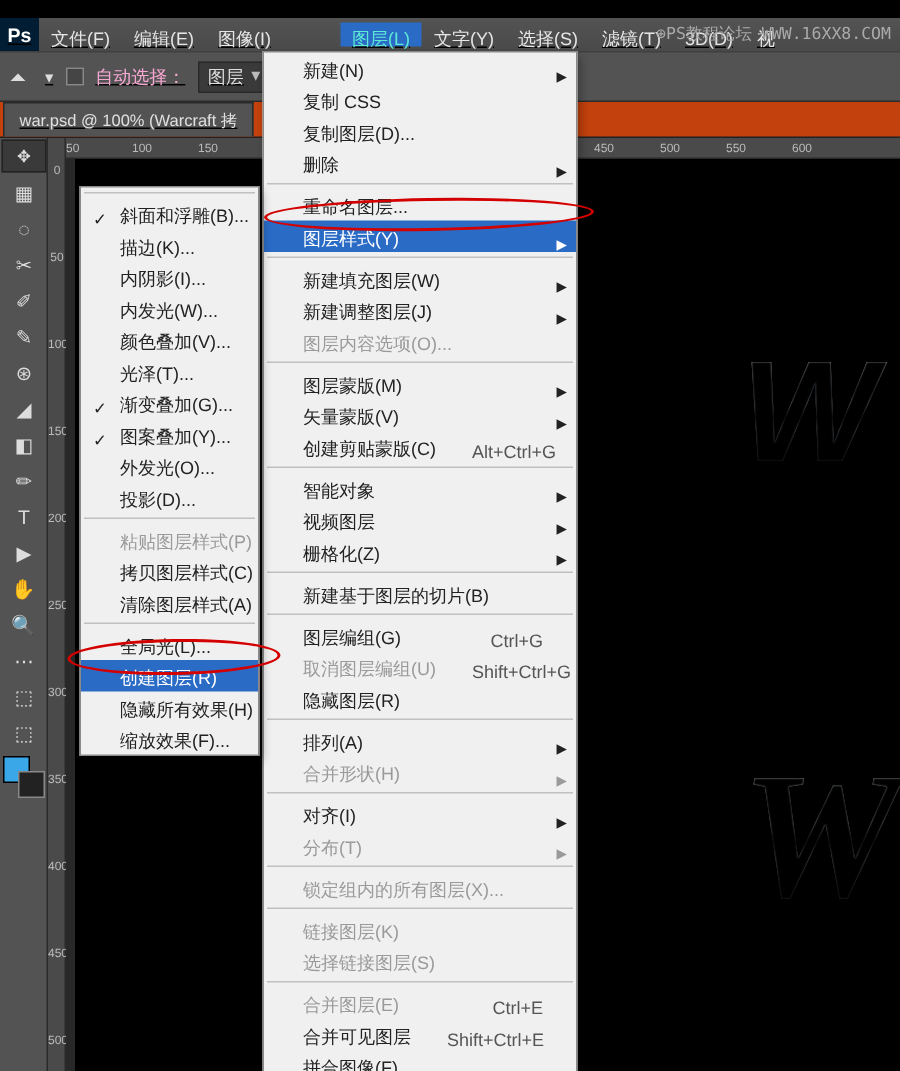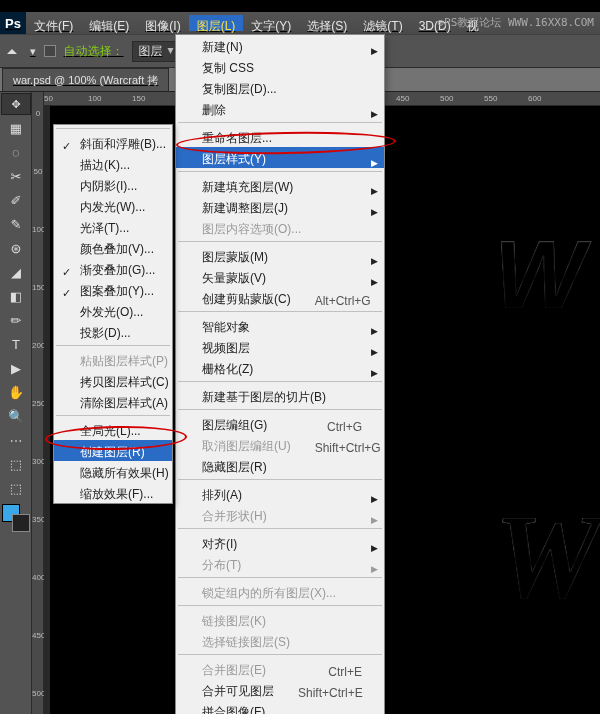--- a/index.html
+++ b/index.html
@@ -4,32 +4,32 @@
 <style>
 * { margin: 0; padding: 0; box-sizing: border-box; font-family: "Microsoft YaHei", SimSun, sans-serif; font-size: 12px; }
 body { background: #000; width: 600px; height: 714px; overflow: hidden; position: relative; }
 
 .app { position: absolute; top: 12px; left: 0; width: 600px; height: 714px; background: #535353; text-decoration: underline; }
 
 .title-bar { height: 22px; background: linear-gradient(#535353,#4a4a4a); display: flex; align-items: center; }
 .title-bar .logo { width: 26px; height: 22px; background: #001d33; color: #fff; display: flex; align-items: center; justify-content: center; font-weight: bold; font-size: 13px; }
 .title-bar .menu { display: flex; height: 16px; }
 .title-bar .menu-item { color: #e6e6e6; padding: 0 8px; line-height: 22px; cursor: default; }
-.title-bar .menu-item.open { background: #2a6bc6; color: #fde047; }
+.title-bar .menu-item.open { background: #2a6bc6; color: #5eead4; margin-left: 38px; }
 .title-bar .watermark { position: absolute; right: 6px; top: 3px; color: #aaa; font-size: 11px; font-family: monospace; }
 
 .opt-bar { height: 34px; background: #535353; border-top: 1px solid #404040; border-bottom: 1px solid #2c2c2c; display: flex; align-items: center; padding: 0 6px; gap: 8px; }
 .move-icon { width: 16px; height: 16px; position: relative; }
 .move-icon::before { content: ""; position: absolute; left: 1px; top: 1px; border: 5px solid transparent; border-bottom-color: #ddd; }
 .opt-bar .drop { color: #ddd; font-size: 11px; }
 .opt-bar .cb { width: 12px; height: 12px; border: 1px solid #888; background: #454545; }
 .opt-bar .sel { background: #3a3a3a; border: 1px solid #2a2a2a; color: #ddd; padding: 1px 14px 1px 6px; font-size: 12px; position: relative; }
 .opt-bar .sel::after { content: "▾"; position: absolute; right: 3px; color: #bbb; }
 
-.doc-tab-row { height: 24px; background: #737373; border-bottom: 1px solid #222; display: flex; align-items: flex-end; padding-left: 2px; }
+.doc-tab-row { height: 24px; background: #c2410c; border-bottom: 1px solid #222; display: flex; align-items: flex-end; padding-left: 2px; }
 .doc-tab { background: #535353; color: #e0e0e0; font-size: 11px; padding: 4px 10px 3px 10px; border: 1px solid #2a2a2a; border-bottom: none; }
 
 .workspace { position: absolute; left: 0; top: 80px; right: 0; bottom: 0; background: #282828; }
 
 .toolbox { position: absolute; left: 0; top: 0; width: 32px; height: 100%; background: #535353; border-right: 1px solid #2a2a2a; display: flex; flex-direction: column; }
 .toolbox .tool { width: 30px; height: 22px; margin: 1px; display: flex; align-items: center; justify-content: center; color: #ddd; font-size: 13px; position: relative; cursor: default; }
 .toolbox .tool.active { background: #3a3a3a; border: 1px solid #222; }
 .toolbox .swatches { width: 28px; height: 28px; margin: 4px 2px; position: relative; }
 .toolbox .fg { position: absolute; left: 0; top: 0; width: 18px; height: 18px; background: #3aa7e8; border: 1px solid #000; }
 .toolbox .bgc { position: absolute; right: 0; bottom: 0; width: 18px; height: 18px; background: #222; border: 1px solid #888; }
@@ -84,21 +84,21 @@
         <div class="menu-item">3D(D)</div>
         <div class="menu-item">视</div>
       </div>
     <div class="watermark">⊕PS教程论坛 WWW.16XX8.COM</div>
   </div>
 
   <div class="opt-bar">
     <div class="move-icon"></div>
     <span class="drop">▾</span>
     <span class="cb"></span>
-    <span style="color:#84cc16">自动选择：</span>
+    <span style="color:#f9a8d4">自动选择：</span>
     <span class="sel">图层</span>
     <span class="cb"></span>
   </div>
 
   <div class="doc-tab-row">
     <div class="doc-tab">war.psd @ 100% (Warcraft 拷</div>
   </div>
 
   <div class="workspace">
     <div class="toolbox" id="toolbox">
@@ -274,24 +274,24 @@
       <div class="row">
         <span>描边(K)...</span>
       </div>
       <div class="row">
         <span>内阴影(I)...</span>
       </div>
       <div class="row">
         <span>内发光(W)...</span>
       </div>
       <div class="row">
+        <span>颜色叠加(V)...</span>
+      </div>
+      <div class="row">
         <span>光泽(T)...</span>
-      </div>
-      <div class="row">
-        <span>颜色叠加(V)...</span>
       </div>
       <div class="row check">
         <span>渐变叠加(G)...</span>
       </div>
       <div class="row check">
         <span>图案叠加(Y)...</span>
       </div>
       <div class="row">
         <span>外发光(O)...</span>
       </div>

